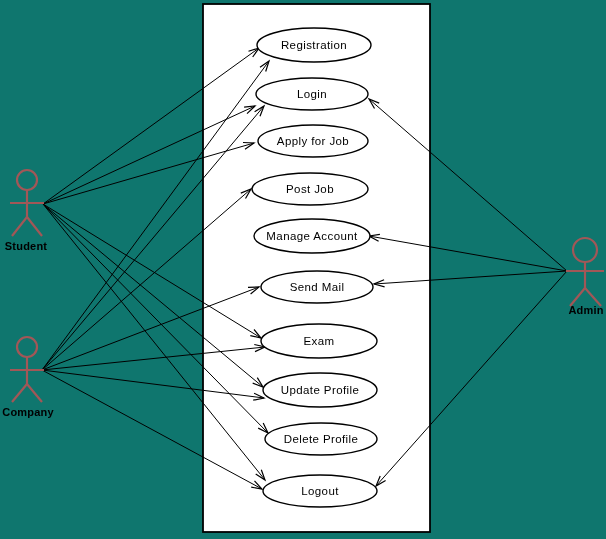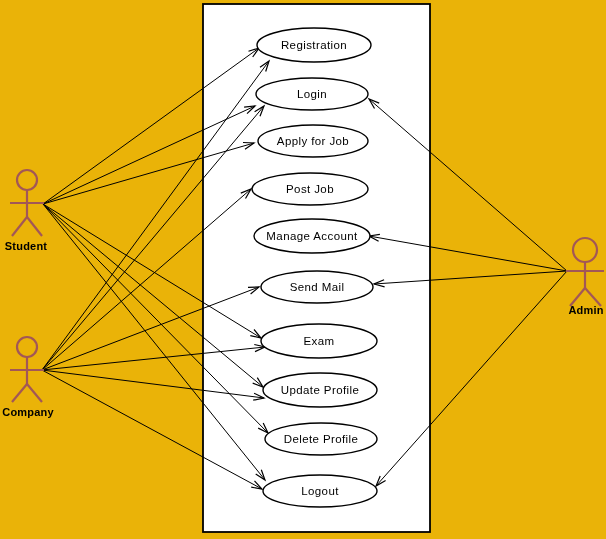--- a/index.html
+++ b/index.html
@@ -1,16 +1,16 @@
 <!DOCTYPE html>
 <html><head>
 <meta charset="utf-8">
 <style>
   html,body{margin:0;padding:0;background:#ffffff;}
-  #stage{width:606px;height:539px;position:relative;background:#eab308;overflow:hidden;}
+  #stage{width:606px;height:539px;position:relative;background:#0f766e;overflow:hidden;}
   svg{display:block;}
   text{font-family:"Liberation Sans","DejaVu Sans",sans-serif;}
   .uc-label{font-size:11.5px;fill:#000000;letter-spacing:0.4px;}
   .actor-label{font-size:11px;font-weight:700;fill:#000000;letter-spacing:0.2px;}
 </style>
 </head>
 <body>
 
 <div id="stage">
   <svg id="diagram-svg" width="606" height="539" viewBox="0 0 606 539" xmlns="http://www.w3.org/2000/svg">

